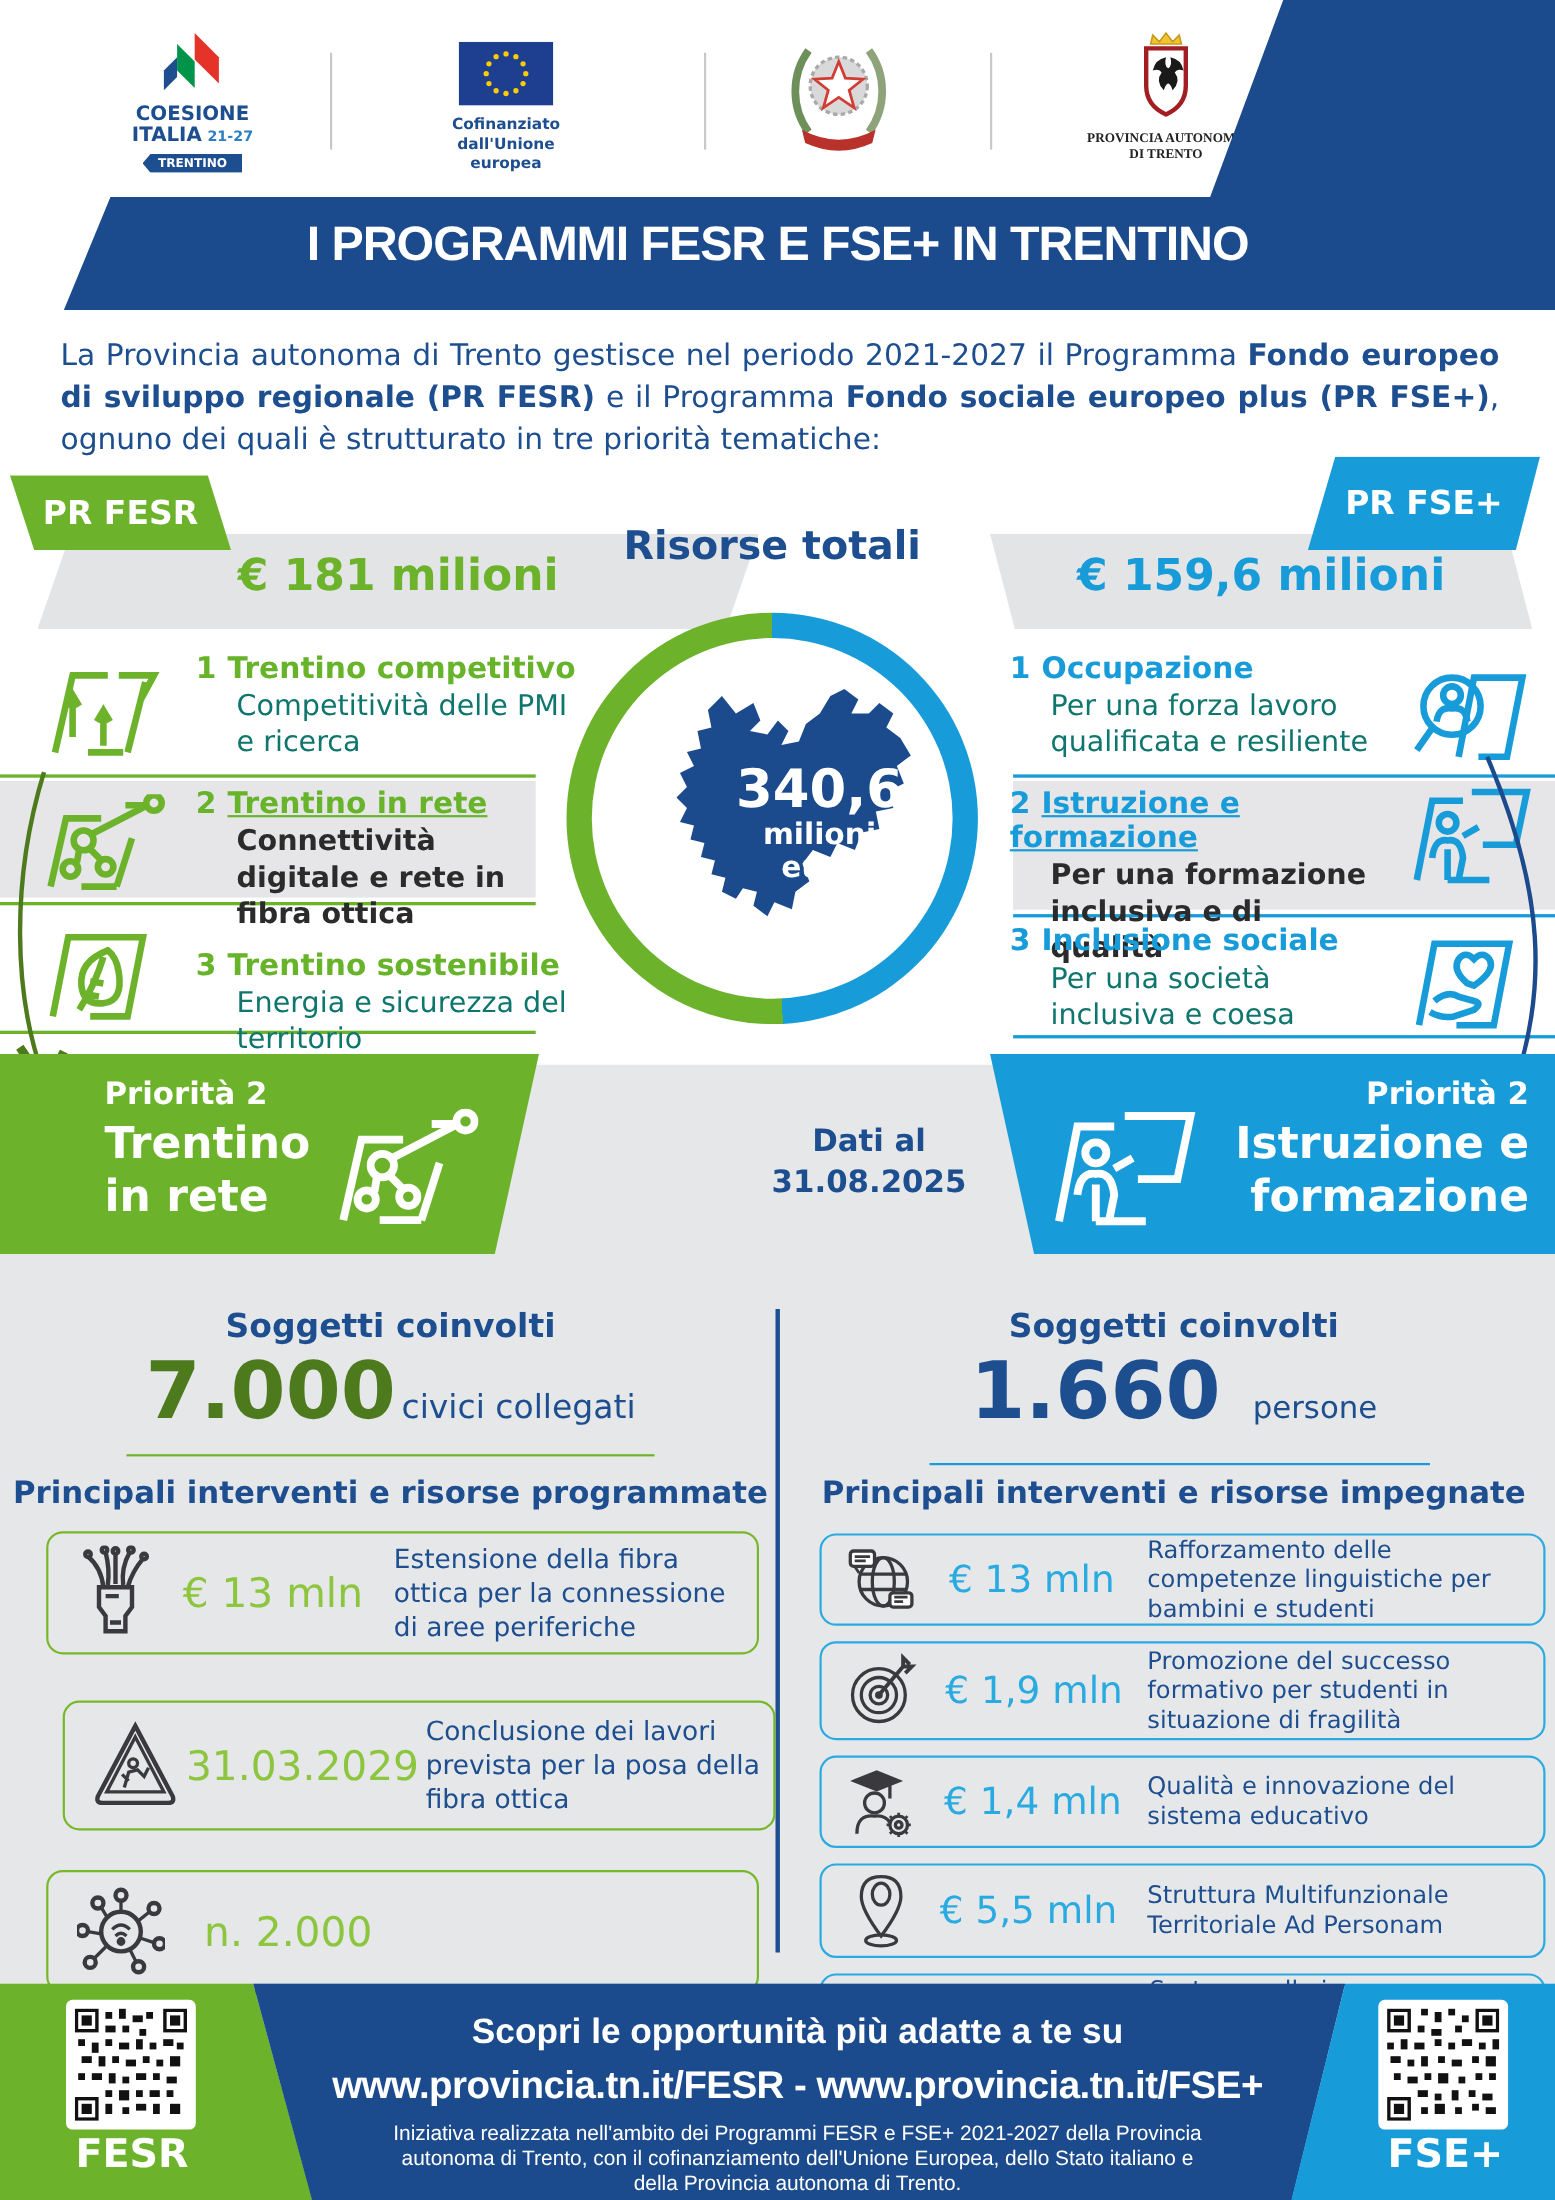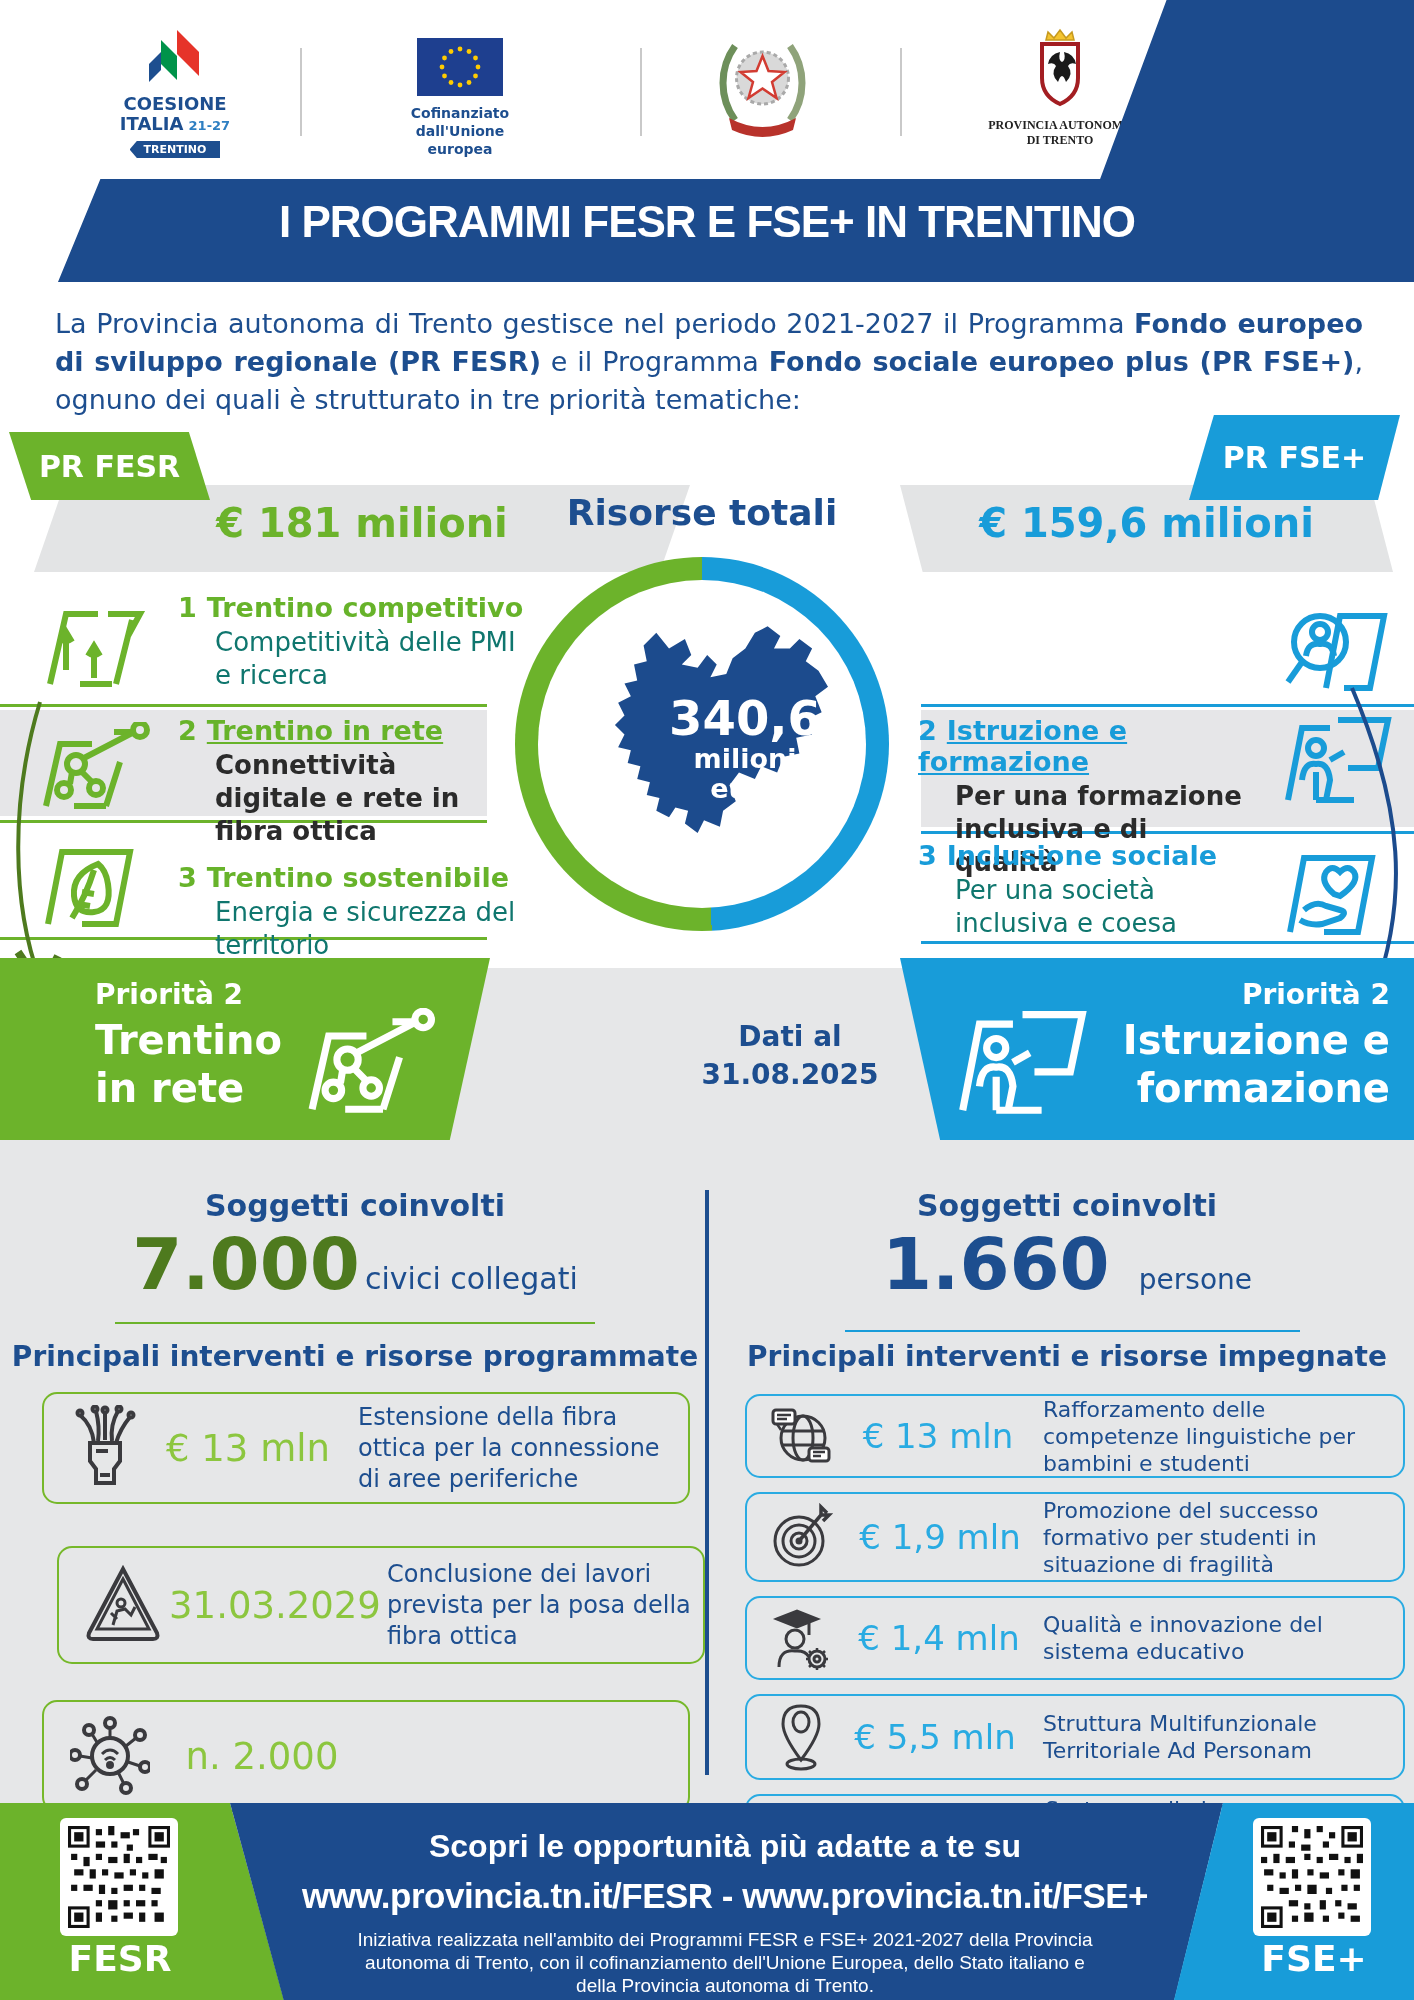--- a/index.html
+++ b/index.html
@@ -123,21 +123,21 @@
   <div class="abs" style="left:900px;top:485px;width:493px;height:87px;background:#e3e4e5;
               clip-path:polygon(0 0,95.4% 0,100% 100%,4.6% 100%);"></div>
   <div class="abs center" style="left:900px;top:500px;width:493px;">
     <span class="b" style="font-size:40px;color:#189cd9;">€ 159,6 milioni</span>
   </div>
   <div class="abs" style="left:1189px;top:415px;width:211px;height:85px;background:#189cd9;
               clip-path:polygon(11.8% 0,100% 0,89.6% 100%,0 100%);display:flex;align-items:center;justify-content:center;">
     <span class="b white" style="font-size:30px;">PR FSE+</span>
   </div>
 
-  <div class="abs center" style="left:502px;top:492px;width:400px;">
+  <div class="abs center" style="left:502px;top:476px;width:400px;">
     <span class="b blue" style="font-size:36px;">Risorse totali</span>
   </div>
   <div class="abs" style="left:515px;top:557px;width:374px;height:374px;border-radius:50%;
               background:conic-gradient(from 0deg,#189cd9 0deg 177deg,#6cb32b 177deg 360deg);"></div>
   <div class="abs" style="left:538px;top:580px;width:328px;height:328px;border-radius:50%;background:#ffffff;"></div>
   <svg class="abs" style="left:545px;top:585px;" width="318" height="318" viewBox="0 0 200 200">
     <path fill="#1c4b8d" d="M70,30 L78,40 L88,34 L92,44 L86,50 L96,52 L102,44 L108,50 L104,58 L114,56 L118,46 L126,40 L132,30 L140,26 L148,32 L144,40 L154,40 L160,34 L168,40 L164,48 L172,54 L178,64 L170,70 L174,80 L166,84 L168,94 L158,96 L160,106 L150,108 L146,118 L136,114 L132,122 L122,118 L116,126 L120,136 L112,142 L110,152 L100,148 L96,156 L88,150 L90,142 L82,140 L78,146 L70,142 L72,134 L64,132 L66,124 L58,122 L60,114 L52,112 L54,104 L46,102 L50,94 L44,88 L50,82 L46,74 L54,70 L50,62 L58,60 L56,50 L64,48 L62,38 Z"></path>
   </svg>
   <div class="abs center white" style="left:645px;top:692px;width:200px;">
     <div class="b" style="font-size:48px;line-height:52px;">340,6</div>
@@ -183,20 +183,24 @@
   <div class="abs" style="left:178px;top:862px;width:360px;">
     <span class="item-num green">3</span><span class="item-title green">Trentino sostenibile</span>
     <div class="item-desc" style="width:330px;">Energia e sicurezza del territorio</div>
   </div>
 
   <div class="abs" style="left:921px;top:710px;width:493px;height:117px;background:#e6e6e8;"></div>
   <div class="abs sep-b" style="left:921px;top:704px;width:493px;"></div>
   <div class="abs sep-b" style="left:921px;top:831px;width:493px;"></div>
   <div class="abs sep-b" style="left:921px;top:941px;width:493px;"></div>
 
+  <div class="abs" style="left:918px;top:592px;width:370px;">
+    <span class="item-num cyan">1</span><span class="item-title cyan">Occupazione</span>
+    <div class="item-desc" style="width:300px;">Per una forza lavoro qualificata e resiliente</div>
+  </div>
   <svg class="abs" style="left:1282px;top:598px;" width="108" height="94" viewBox="0 0 108 94" fill="none" stroke="#189cd9" stroke-width="6">
     <path d="M44,90 L58,18 L102,18 L88,90 L62,90"></path>
     <circle cx="38" cy="44" r="26"></circle>
       <path d="M20,64 L6,84"></path>
     <circle cx="38" cy="34" r="8"></circle>
       <path d="M24,58 Q26,44 38,46 Q50,44 52,58"></path>
   </svg>
 
   <div class="abs" style="left:918px;top:715px;width:380px;">
     <span class="item-num cyan">2</span><span class="item-title cyan u">Istruzione e formazione</span>

